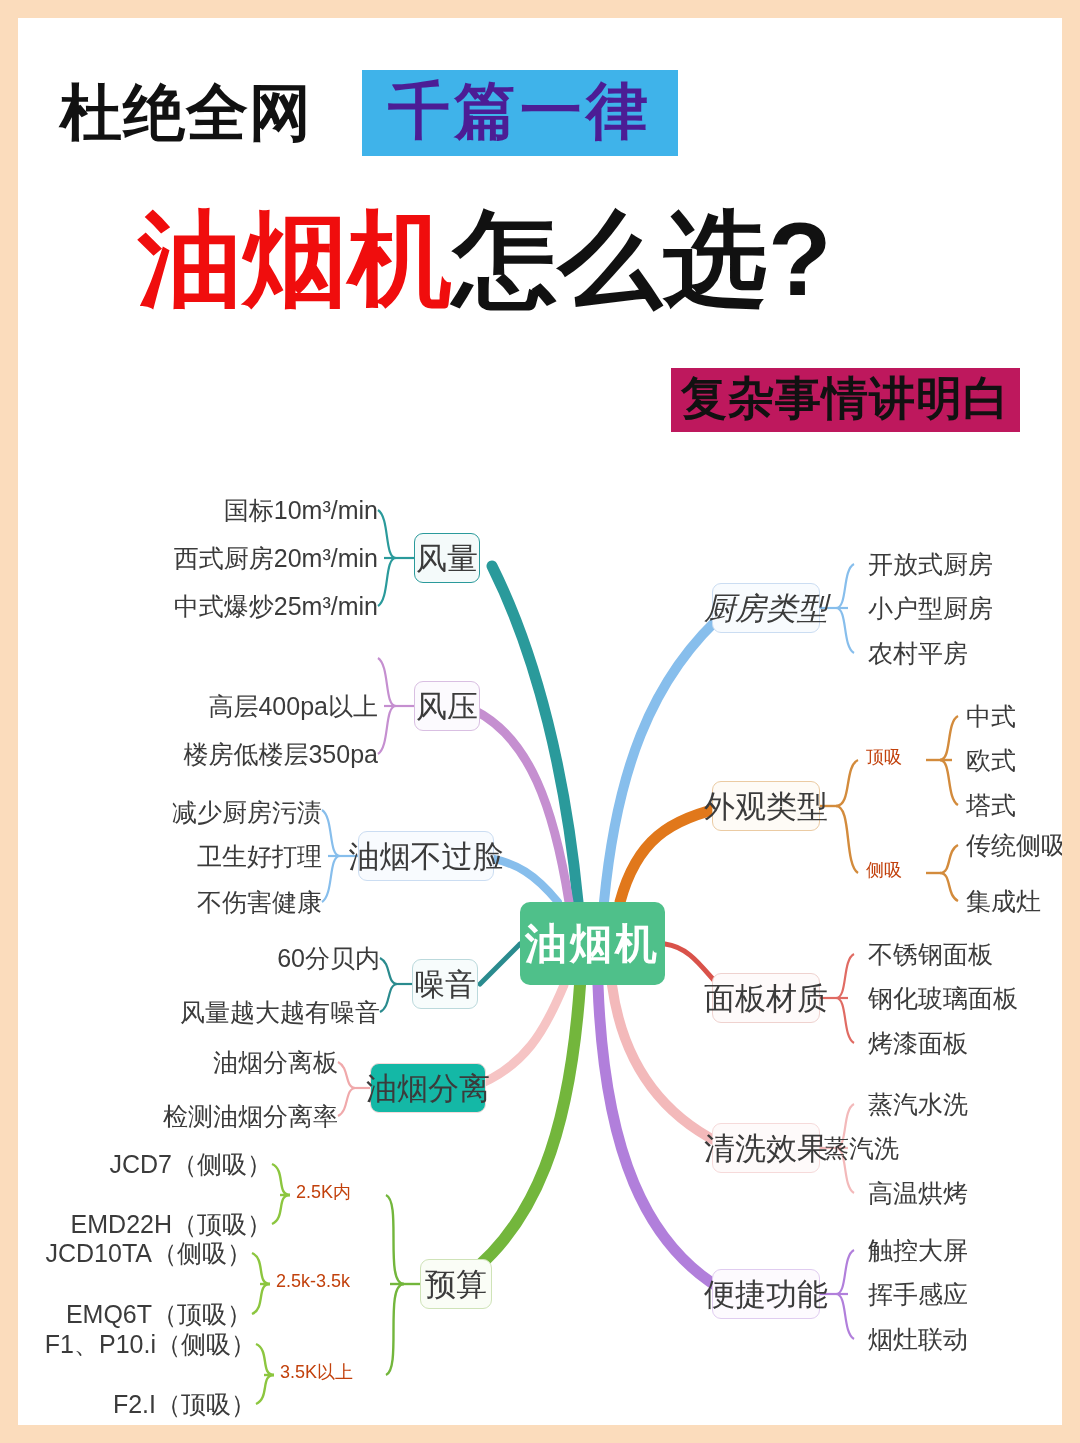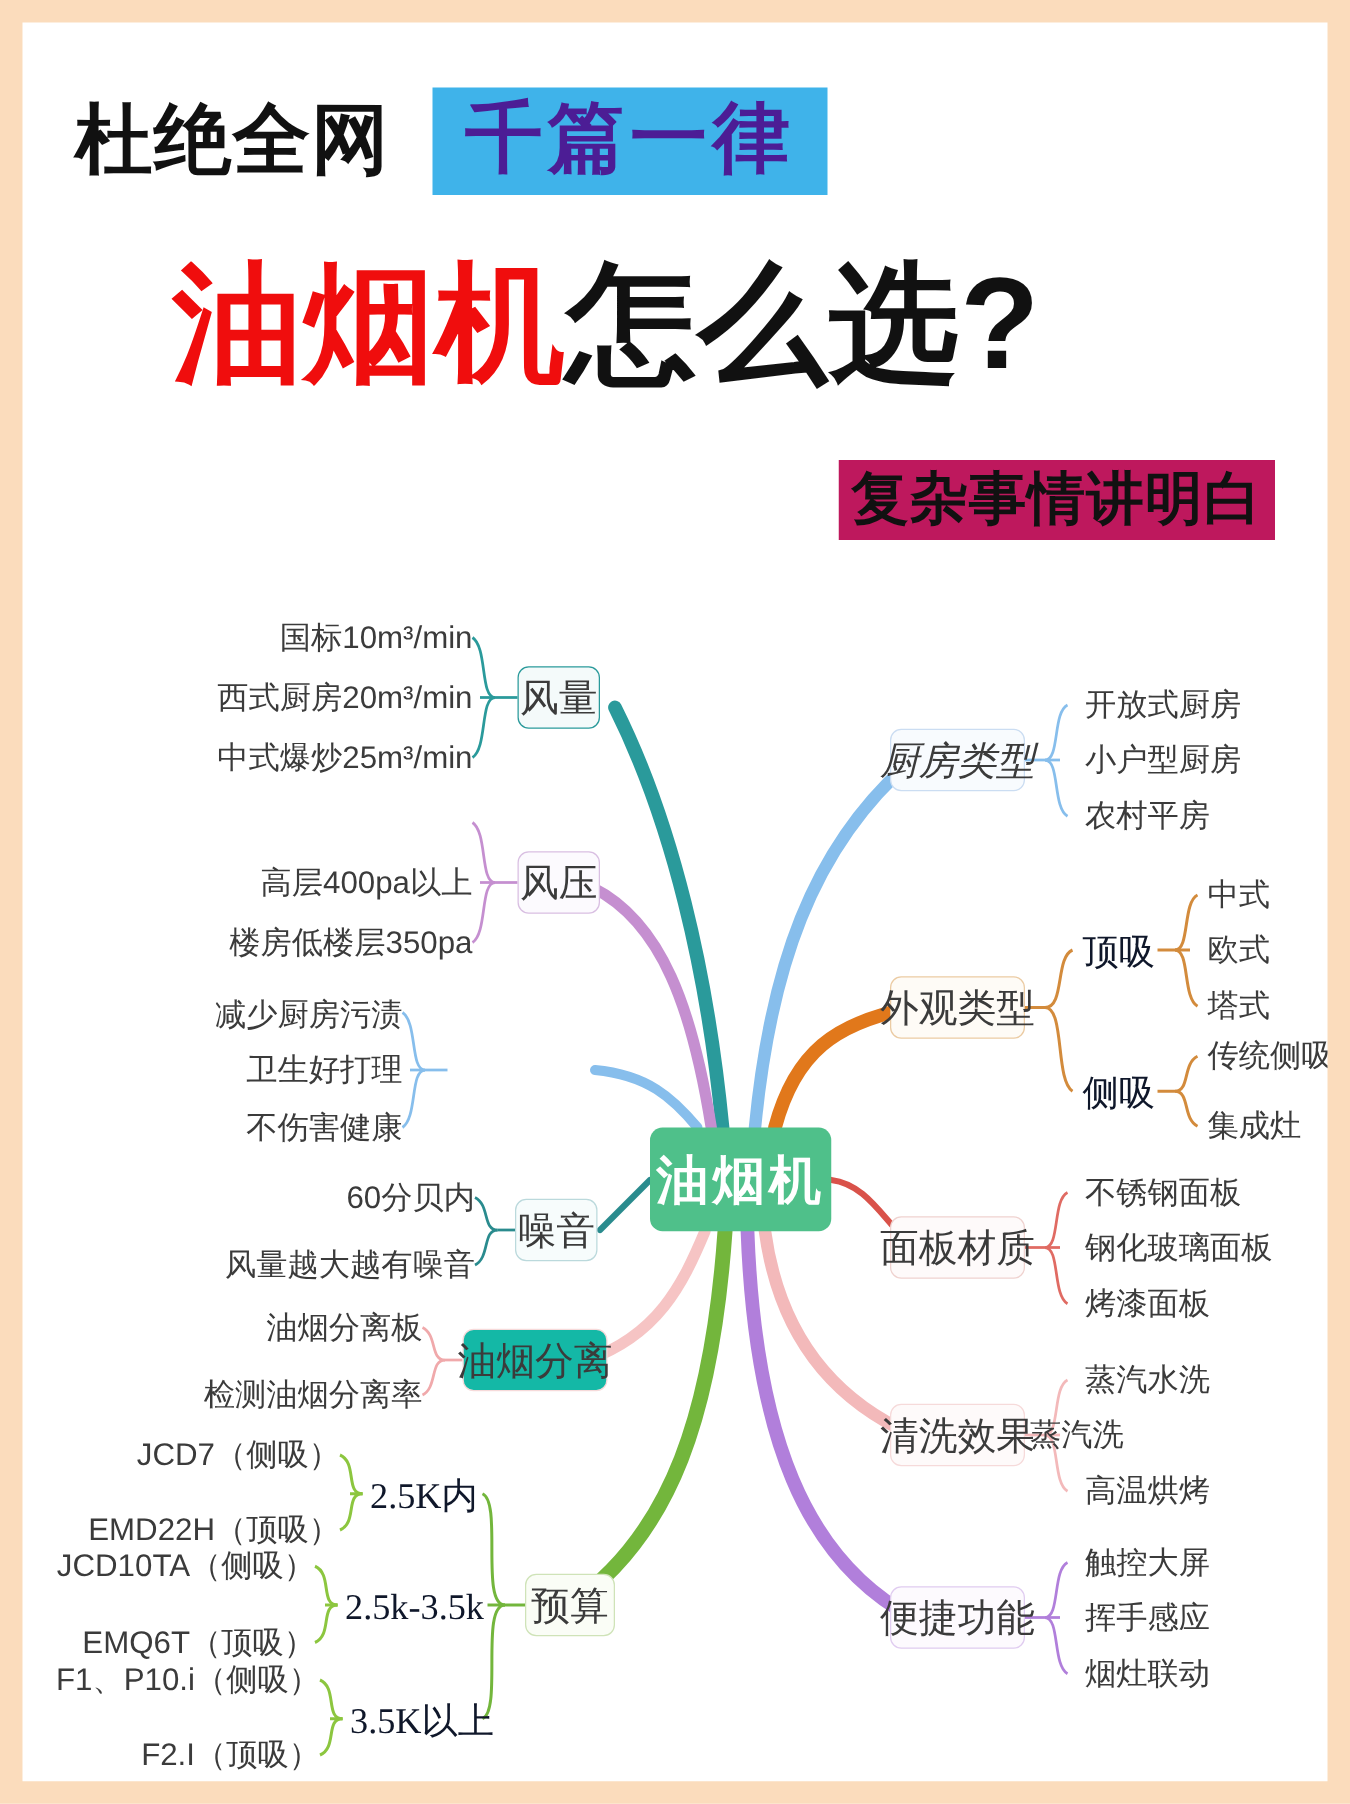--- a/index.html
+++ b/index.html
@@ -12,21 +12,21 @@
   #page{
     position:absolute;left:18px;top:18px;
     width:1044px;height:1407px;
     background:#ffffff;
     overflow:hidden;
   }
 
   
   .hdr-row1{
     position:absolute;left:42px;top:52px;
-    display:flex;align-items:center;gap:34px;
+    display:flex;align-items:center;gap:50px;
   }
   .hdr-plain{
     font-size:62px;font-weight:bold;color:#111;
     letter-spacing:1px;line-height:1;
     font-family:"Liberation Sans","DejaVu Sans",sans-serif;
   }
   .hdr-hl{
     font-size:62px;font-weight:bold;color:#4c1d95;
     background:#3FB3EA;
     padding:10px 26px 14px 26px;line-height:1;
@@ -72,21 +72,21 @@
   }
   .leaf{
     position:absolute;
     font-size:25px;color:#3b3b3b;
     white-space:nowrap;line-height:1;
   }
   .leaf.r{text-align:right;}
   .leaf.l{text-align:left;}
   .mid{
     position:absolute;
-    font-size:29px;color:#0f172a;white-space:nowrap;line-height:1;font-family:Liberation Serif, serif;
+    font-size:18px;color:#c2410c;white-space:nowrap;line-height:1;
   }
 </style>
 </head>
 <body>
 
 <div id="page">
 
   <div class="hdr-row1">
     <span class="hdr-plain">杜绝全网</span>
     <span class="hdr-hl">千篇一律</span>
@@ -202,20 +202,21 @@
 
     <div class="node" style="left:396px;top:515px;width:66px;height:50px;border:1.6px solid #2A9A9B;background:#F4FAFA;">风量</div>
     <div class="leaf r" style="left:90px;top:480px;width:270px;">国标10m³/min</div>
     <div class="leaf r" style="left:90px;top:528px;width:270px;">西式厨房20m³/min</div>
     <div class="leaf r" style="left:90px;top:576px;width:270px;">中式爆炒25m³/min</div>
 
     <div class="node" style="left:396px;top:663px;width:66px;height:50px;border:1.6px solid #D9BFE2;background:#FCFAFE;">风压</div>
     <div class="leaf r" style="left:70px;top:676px;width:290px;">高层400pa以上</div>
     <div class="leaf r" style="left:70px;top:724px;width:290px;">楼房低楼层350pa</div>
 
+    <div class="node" style="left:340px;top:813px;width:136px;height:50px;border:1.6px solid #CBDDF2;background:#F8FBFE;">油烟不过脸</div>
     <div class="leaf r" style="left:60px;top:782px;width:244px;">减少厨房污渍</div>
     <div class="leaf r" style="left:60px;top:826px;width:244px;">卫生好打理</div>
     <div class="leaf r" style="left:60px;top:872px;width:244px;">不伤害健康</div>
 
     <div class="node" style="left:394px;top:941px;width:66px;height:50px;border:1.6px solid #BBD9DC;background:#F7FCFC;">噪音</div>
     <div class="leaf r" style="left:130px;top:928px;width:232px;">60分贝内</div>
     <div class="leaf r" style="left:110px;top:982px;width:252px;">风量越大越有噪音</div>
 
     <div class="node" style="left:352px;top:1045px;width:116px;height:50px;border:1.6px solid #F6DADA;background:#14b8a6;">油烟分离</div>
     <div class="leaf r" style="left:80px;top:1032px;width:240px;">油烟分离板</div>

